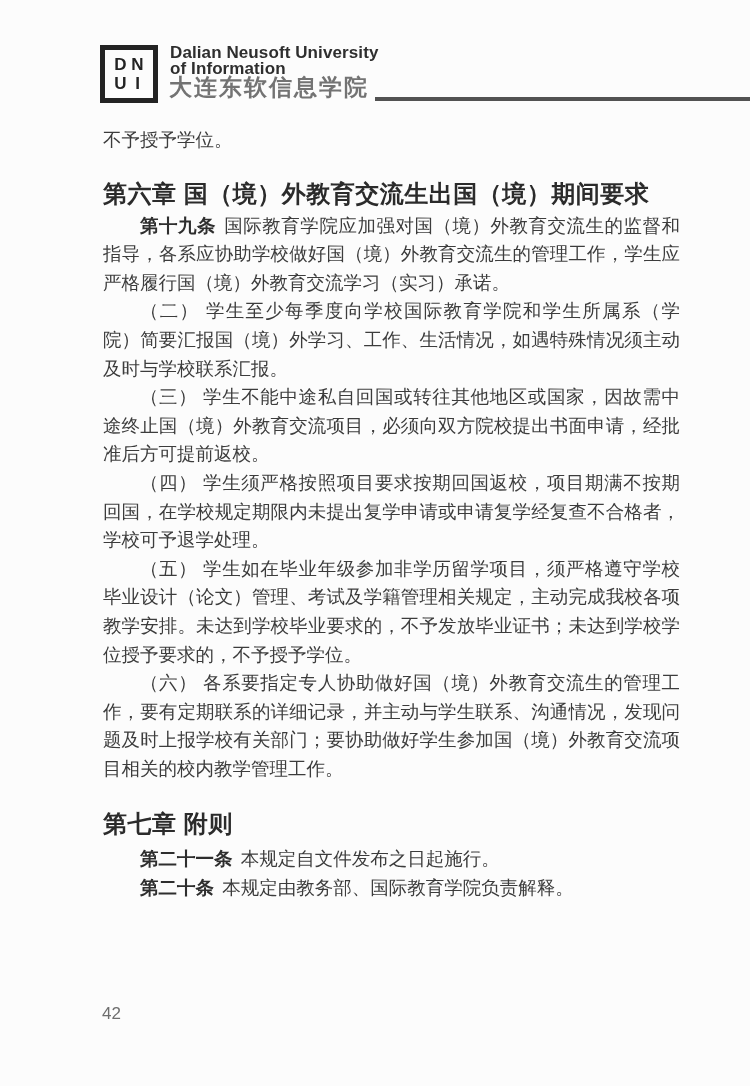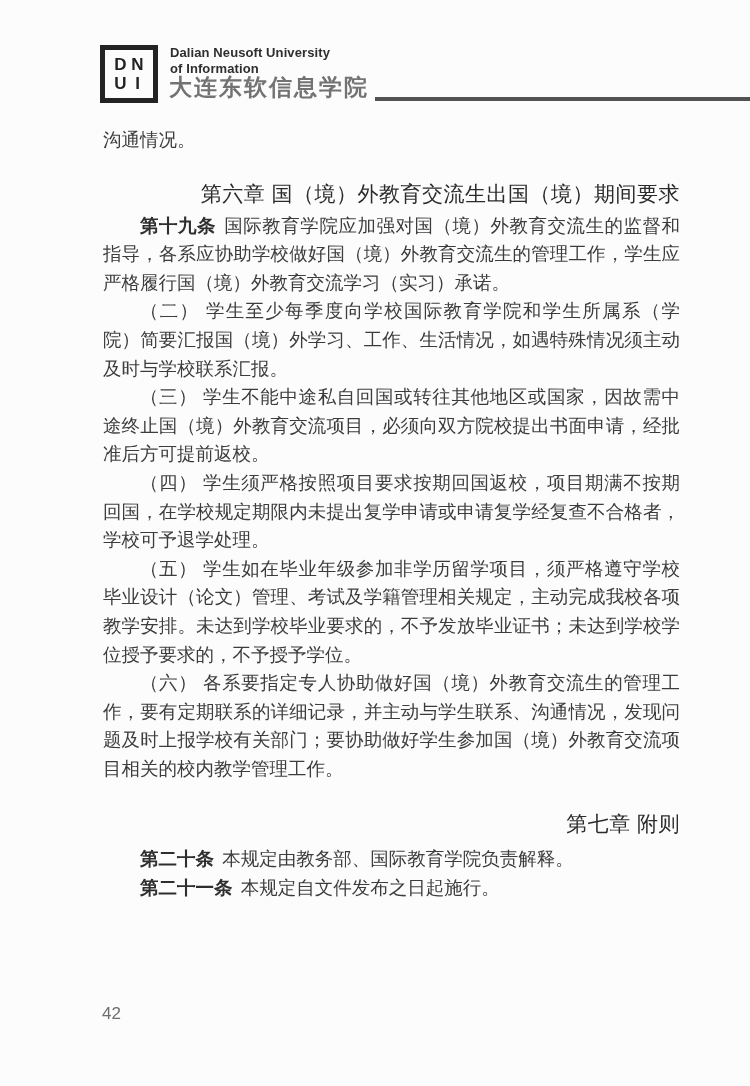--- a/index.html
+++ b/index.html
@@ -29,21 +29,21 @@
   }
   .logo span {
     font-weight: 800;
     font-size: 17px;
     line-height: 1;
     color: #232323;
   }
   .hdr-en {
     position: absolute;
     left: 170px; top: 45px;
-    font-size: 13px;
+    font-size: 17px;
     font-weight: 700;
     color: #2e2e2e;
     line-height: 15.5px;
     letter-spacing: 0.1px;
   }
   .hdr-zh {
     position: absolute;
     left: 169px; top: 72px;
     font-size: 23px;
     font-weight: 700;
@@ -65,24 +65,24 @@
     width: 577px;
     font-size: 18.5px;
     line-height: 28.6px;
     text-align: justify;
     color: #3c3c3c;
   }
   .para, .cont { margin: 0; }
   .indent { text-indent: 2em; }
   .lbl { font-weight: 700; color: #2e2e2e; margin-right: 0.45em; }
   .ch-title {
-    font-size: 21px;
-    font-weight: 400;
+    font-size: 24px;
+    font-weight: 700;
     color: #2b2b2b;
-    text-align: right;
+    text-align: left;
     text-indent: 0;
     line-height: 30px;
     margin-top: 24px;
     margin-bottom: 3px;
     letter-spacing: 0.5px;
   }
   .ch-title.ch7 {
     margin-bottom: 4px;
     line-height: 34px;
   }
@@ -107,33 +107,33 @@
     <span>I</span>
   </div>
   <div class="hdr-en">
     <div>Dalian Neusoft University</div>
     <div>of Information</div>
   </div>
   <div class="hdr-zh">大连东软信息学院</div>
   <div class="hdr-rule"></div>
 
   <div class="content">
-    <p class="cont">沟通情况。</p>
+    <p class="cont">不予授予学位。</p>
 
     <h1 class="ch-title">第六章 国（境）外教育交流生出国（境）期间要求</h1>
 
     <p class="para indent"><b class="lbl">第十九条</b><span>国际教育学院应加强对国（境）外教育交流生的监督和指导，各系应协助学校做好国（境）外教育交流生的管理工作，学生应严格履行国（境）外教育交流学习（实习）承诺。</span></p>
 
     <p class="para indent">（二） 学生至少每季度向学校国际教育学院和学生所属系（学院）简要汇报国（境）外学习、工作、生活情况，如遇特殊情况须主动及时与学校联系汇报。</p>
     <p class="para indent">（三） 学生不能中途私自回国或转往其他地区或国家，因故需中途终止国（境）外教育交流项目，必须向双方院校提出书面申请，经批准后方可提前返校。</p>
     <p class="para indent">（四） 学生须严格按照项目要求按期回国返校，项目期满不按期回国，在学校规定期限内未提出复学申请或申请复学经复查不合格者，学校可予退学处理。</p>
     <p class="para indent">（五） 学生如在毕业年级参加非学历留学项目，须严格遵守学校毕业设计（论文）管理、考试及学籍管理相关规定，主动完成我校各项教学安排。未达到学校毕业要求的，不予发放毕业证书；未达到学校学位授予要求的，不予授予学位。</p>
     <p class="para indent">（六） 各系要指定专人协助做好国（境）外教育交流生的管理工作，要有定期联系的详细记录，并主动与学生联系、沟通情况，发现问题及时上报学校有关部门；要协助做好学生参加国（境）外教育交流项目相关的校内教学管理工作。</p>
 
     <h2 class="ch-title ch7">第七章 附则</h2>
 
+    <p class="para indent"><b class="lbl">第二十一条</b><span>本规定自文件发布之日起施行。</span></p>
     <p class="para indent"><b class="lbl">第二十条</b><span>本规定由教务部、国际教育学院负责解释。</span></p>
-    <p class="para indent"><b class="lbl">第二十一条</b><span>本规定自文件发布之日起施行。</span></p>
   </div>
 
   <span class="page-num">42</span>
 
 </div>
 
 </body></html>

